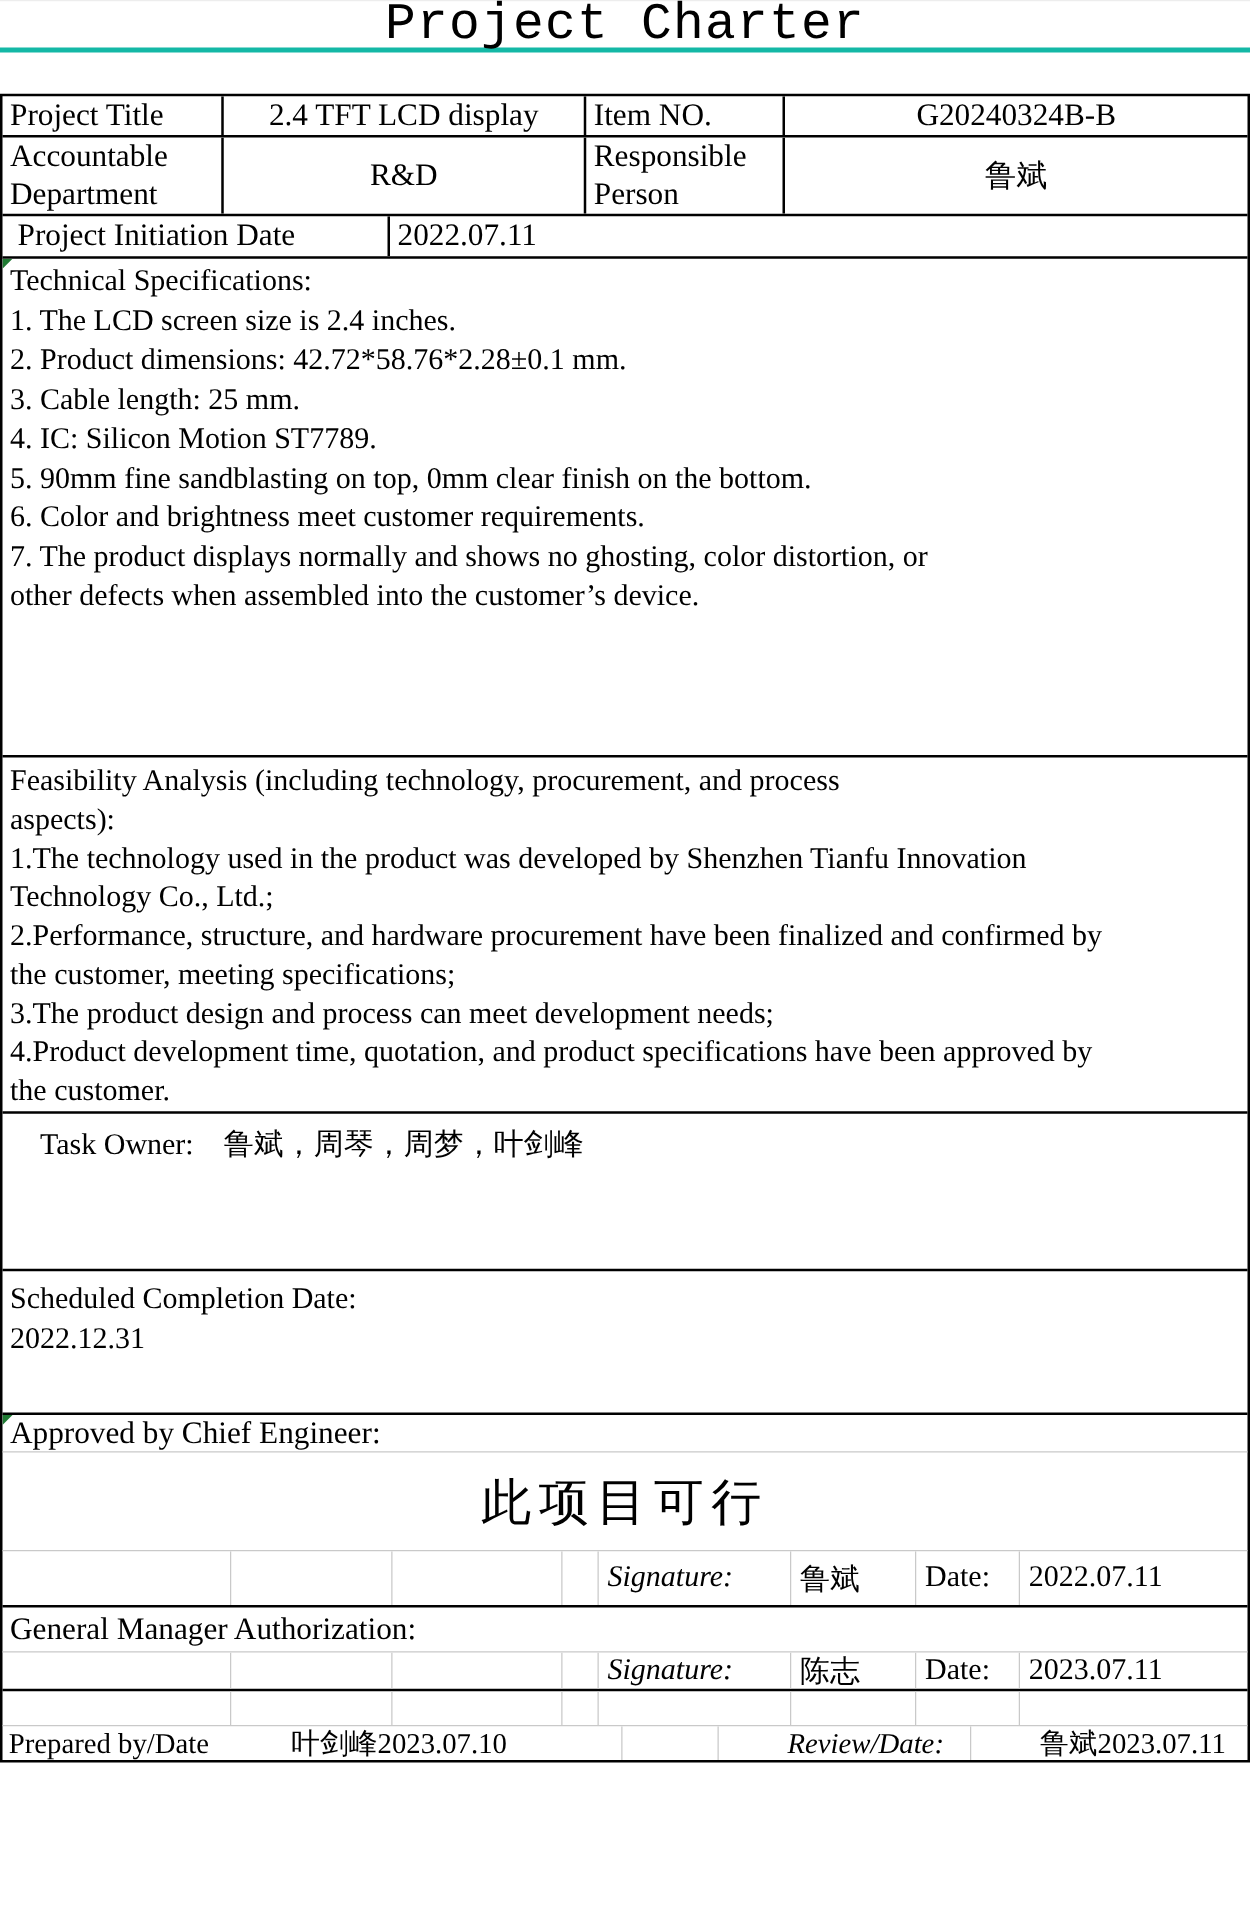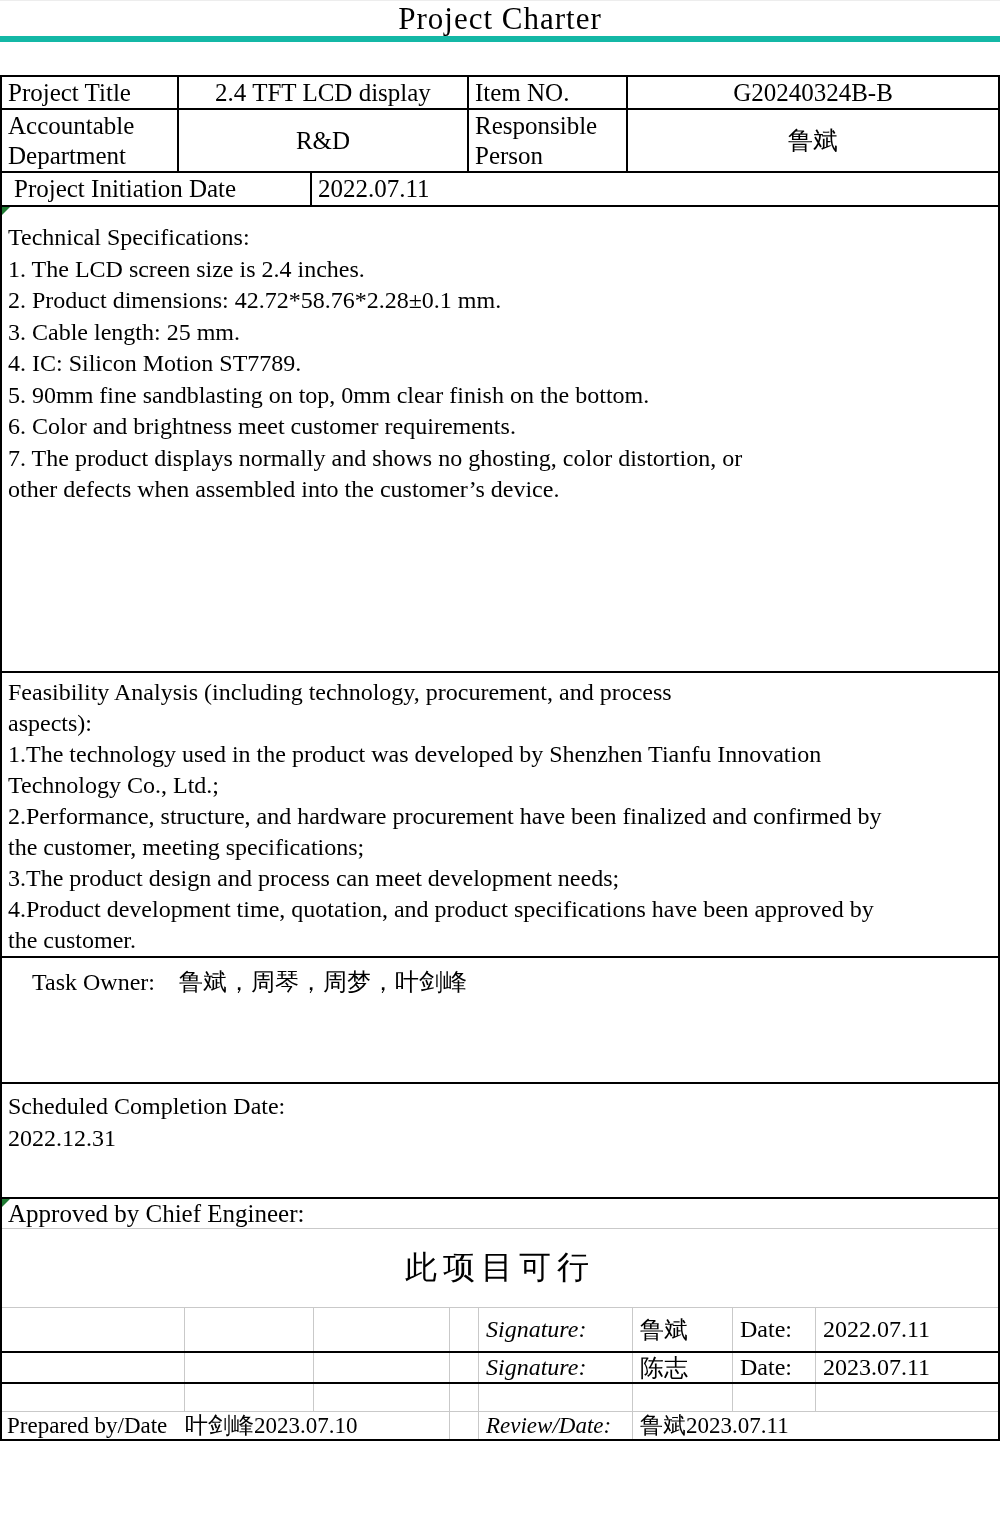--- a/index.html
+++ b/index.html
@@ -8,24 +8,25 @@
     font-family: "Liberation Serif", "DejaVu Serif", serif;
     color: #000000;
     -webkit-font-smoothing: antialiased;
   }
   .page { width: 1000px; height: 1526px; position: relative; background: #fff; overflow: hidden; }
 
   
   .title-row {
     height: 42px;
     border-top: 1px solid #ededed;
-    border-bottom: 6px solid #14b8a6;
+    border-bottom: 4px solid #14b8a6;
     display: flex; align-items: center; justify-content: center;
-    font-size: 31px; letter-spacing: 1px;
+    font-size: 41px; letter-spacing: 1px;
     box-sizing: border-box;
+    font-family: Liberation Mono, monospace;
   }
   .spacer { height: 33px; }
 
   
   .charter-table {
     border: 2px solid #000;
     box-sizing: border-box;
     width: 1000px;
   }
   .row { display: flex; box-sizing: border-box; overflow: hidden; position: relative; }
@@ -47,44 +48,44 @@
   .r3 { height: 34px; font-size: 25px; }
   .r2 .two-line { line-height: 30px; }
 
   .w-c1 { width: 177px; }
   .w-c2 { width: 290px; }
   .w-c3 { width: 159px; }
   .w-c4 { flex: 1; }
   .w-init-label { width: 310px; padding-left: 12px; }
 
   
-  .tech { height: 466px; line-height: 31.5px; padding-top: 15px; }
+  .tech { height: 399px; line-height: 31.5px; padding-top: 3px; }
   .feas { height: 285px; line-height: 31px; padding-top: 4px; }
   .task { height: 126px; padding-top: 8px; }
   .sched { height: 115px; padding-top: 6px; line-height: 32px; }
 
   .label-row { font-size: 25px; display: flex; align-items: center; }
   .ce-label { height: 30px; }
   .gm-label { height: 36px; }
 
   .approve-area { display: flex; align-items: center; justify-content: center; }
   .ce-approve { height: 79px; }
   .gm-approve { height: 99px; }
-  .approve-text-ce { font-size: 32px; letter-spacing: 6px; }
+  .approve-text-ce { font-size: 40px; letter-spacing: 6px; }
   .approve-text-gm {
     font-size: 54px; font-weight: 900; letter-spacing: 18px;
     transform: rotate(-1deg);
   }
 
   
   .sig-row { font-size: 24px; }
   .ce-sig { height: 45px; }
   .gm-sig { height: 31px; }
   .empty-row { height: 28px; }
-  .footer-row { height: 27px; font-size: 23px; }
+  .footer-row { height: 27px; font-size: 23px; gap: 48px; }
 
   .w-a { width: 183px; }
   .w-b { width: 129px; }
   .w-c { width: 136px; }
   .w-d { width: 29px; }
   .w-e { width: 154px; font-style: italic; }
   .w-f { width: 100px; }
   .w-g { width: 83px; }
   .w-h { flex: 1; }
   .w-prep-val { width: 265px; }
@@ -178,20 +179,23 @@
       <div class="cell w-a br-light"></div>
       <div class="cell w-b br-light"></div>
       <div class="cell w-c br-light"></div>
       <div class="cell w-d br-light"></div>
       <div class="cell w-e br-light sig-cell">Signature:</div>
       <div class="cell w-f br-light sig-cell">鲁斌</div>
       <div class="cell w-g br-light sig-cell">Date:</div>
       <div class="cell w-h sig-cell">2022.07.11</div>
     </div>
 
+    <div class="row gm-label label-row bb-light">
+      <div class="cell pad">General Manager Authorization:</div>
+    </div>
     <div class="row gm-sig sig-row bb-black">
       <div class="cell w-a br-light"></div>
       <div class="cell w-b br-light"></div>
       <div class="cell w-c br-light"></div>
       <div class="cell w-d br-light"></div>
       <div class="cell w-e br-light sig-cell">Signature:</div>
       <div class="cell w-f br-light sig-cell">陈志</div>
       <div class="cell w-g br-light sig-cell">Date:</div>
       <div class="cell w-h sig-cell">2023.07.11</div>
     </div>

